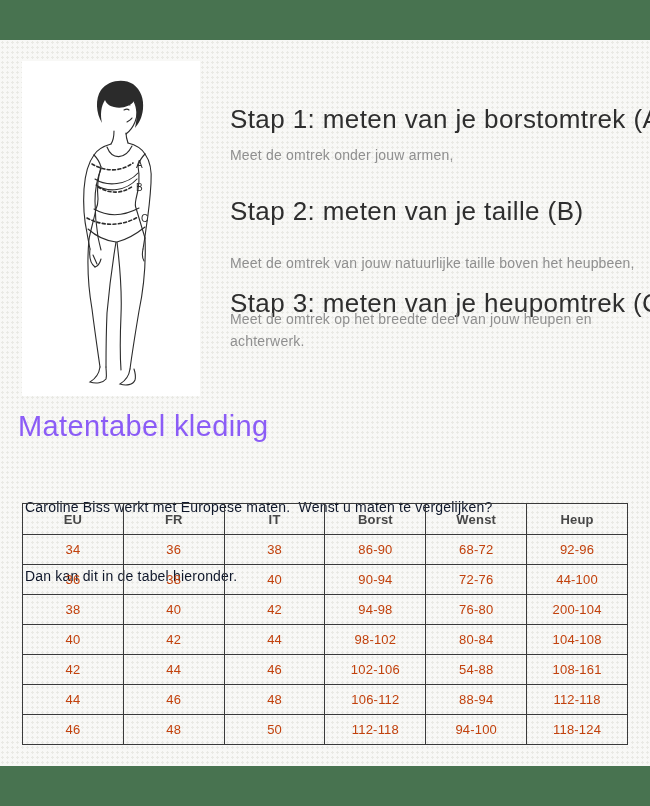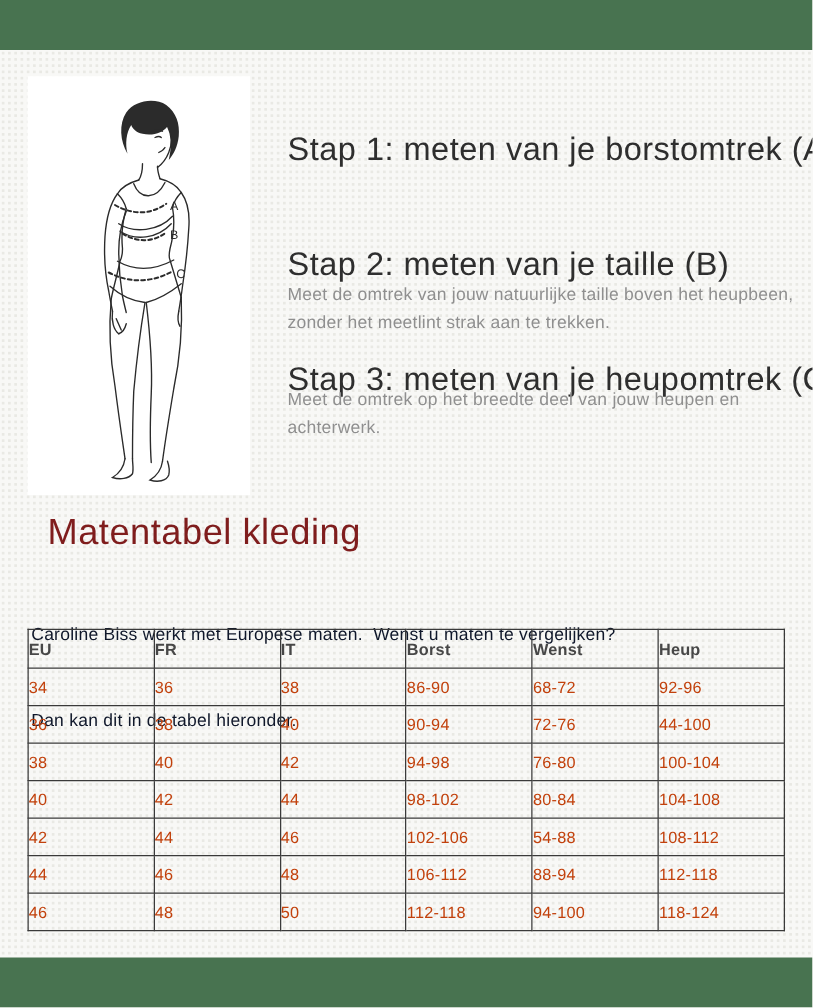--- a/index.html
+++ b/index.html
@@ -24,36 +24,36 @@
     position:absolute;left:230px;width:410px;
     font-size:26px;font-weight:300;color:#2e2e2e;letter-spacing:0.4px;
     white-space:nowrap;
   }
   .step-desc{
     position:absolute;left:230px;width:410px;
     font-size:14px;color:#8f8f8f;line-height:22px;letter-spacing:0.2px;
   }
 
   .section-title{
-    position:absolute;left:38px;top:410px;
-    font-size:29px;font-weight:300;color:#7f1d1d;letter-spacing:0.4px;
+    position:absolute;left:18px;top:410px;
+    font-size:29px;font-weight:300;color:#8b5cf6;letter-spacing:0.4px;
   }
   .section-intro{
     position:absolute;left:25px;top:450px;width:560px;
     font-size:14px;color:#0f172a;line-height:23px;letter-spacing:0.2px;
     white-space:pre-wrap;
   }
 
   table.size-table{
     position:absolute;left:22px;top:503px;width:606px;
     border-collapse:collapse;table-layout:fixed;
     background:transparent;
   }
   table.size-table th, table.size-table td{
-    border:1px solid #3a3a3a;text-align:left;padding:0;
+    border:1px solid #3a3a3a;text-align:center;padding:0;
   }
   table.size-table th{
     height:30px;font-size:13px;font-weight:bold;color:#474747;letter-spacing:0.2px;
   }
   table.size-table td{
     height:29px;font-size:13px;font-weight:normal;color:#c2410c;letter-spacing:0.2px;
   }
 </style>
 </head>
 <body>
@@ -114,26 +114,26 @@
     <path stroke-width="1.6" stroke-dasharray="3,2.4" d="M65,157 C82,166 100,165 116,156"></path>
 
     <text x="114" y="107" font-size="10" fill="#2b2b2b" stroke="none" font-family="Liberation Sans, sans-serif">A</text>
     <text x="114" y="130" font-size="10" fill="#2b2b2b" stroke="none" font-family="Liberation Sans, sans-serif">B</text>
     <text x="119" y="161" font-size="10" fill="#2b2b2b" stroke="none" font-family="Liberation Sans, sans-serif">C</text>
   </svg>
 </div>
 
 <div class="step-title" style="top:104px">Stap 1: meten van je borstomtrek (A)</div>
 <div class="step-desc" style="top:144px">
+  <div>Meet de omtrek onder jouw armen,</div>
 </div>
 
 <div class="step-title" style="top:196px">Stap 2: meten van je taille (B)</div>
-<div class="step-desc" style="top:224px">
+<div class="step-desc" style="top:252px">
   <div>Meet de omtrek van jouw natuurlijke taille boven het heupbeen,</div>
-  <div>zonder het meetlint strak aan te trekken.</div>
 </div>
 
 <div class="step-title" style="top:288px">Stap 3: meten van je heupomtrek (C)</div>
 <div class="step-desc" style="top:308px">
   <div>Meet de omtrek op het breedte deel van jouw heupen en achterwerk.</div>
 </div>
 
 <div class="section-title">Matentabel kleding</div>
 <div class="section-intro">
   <div>Caroline Biss werkt met Europese maten.  Wenst u maten te vergelijken?</div>
@@ -167,37 +167,37 @@
       <td>90-94</td>
       <td>72-76</td>
       <td>44-100</td>
     </tr>
     <tr>
       <td>38</td>
       <td>40</td>
       <td>42</td>
       <td>94-98</td>
       <td>76-80</td>
-      <td>100-104</td>
+      <td>200-104</td>
     </tr>
     <tr>
       <td>40</td>
       <td>42</td>
       <td>44</td>
       <td>98-102</td>
       <td>80-84</td>
       <td>104-108</td>
     </tr>
     <tr>
       <td>42</td>
       <td>44</td>
       <td>46</td>
       <td>102-106</td>
       <td>54-88</td>
-      <td>108-112</td>
+      <td>108-161</td>
     </tr>
     <tr>
       <td>44</td>
       <td>46</td>
       <td>48</td>
       <td>106-112</td>
       <td>88-94</td>
       <td>112-118</td>
     </tr>
     <tr>

